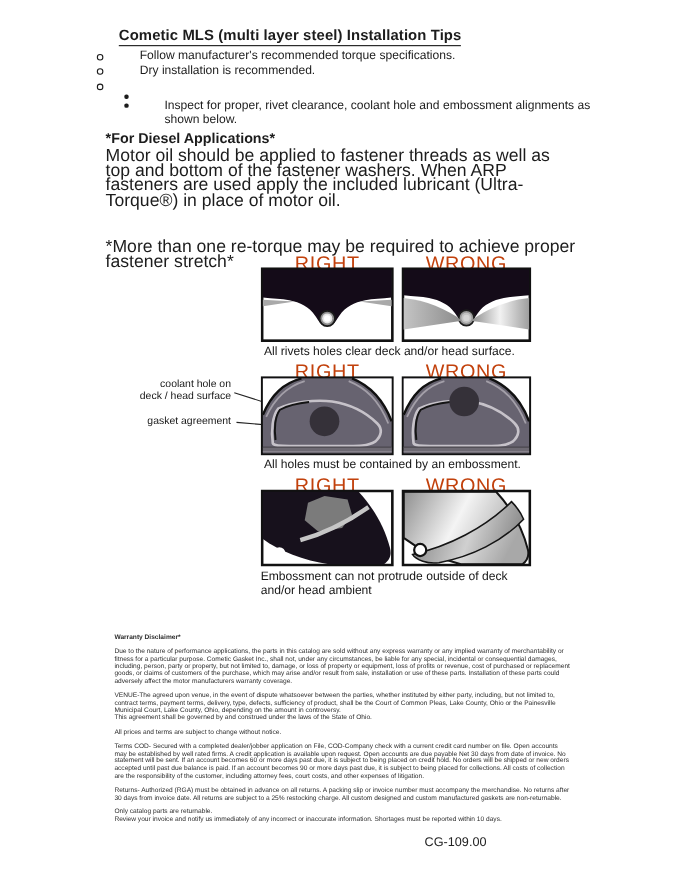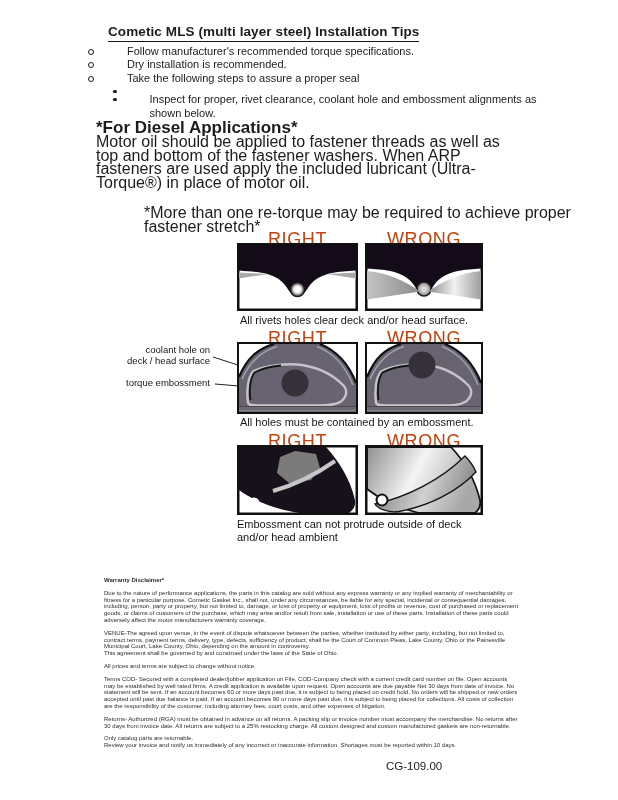--- a/index.html
+++ b/index.html
@@ -14,25 +14,25 @@
     left:96px;top:24px;font-size:13.5px;font-weight:bold;
     border-bottom:1.5px solid #161616;padding-bottom:2px;letter-spacing:.1px;margin-left:12px;
   }
   .bullets{left:88px;top:45px;width:470px;font-size:11px;line-height:13.4px;}
   .bullet{display:flex;align-items:flex-start;gap:28px;}
   .bullet .mk{flex:0 0 auto;width:4px;height:4px;border:1px solid #1c1c1c;border-radius:50%;
     margin:4px 5px 0 0;}
   .bullet.sub{margin-left:25px;}
   .bullet.sub .mk{background:#1c1c1c;width:3.5px;height:3.5px;border:none;margin-top:4.5px;}
 
-  .h2{left:96px;top:118px;font-size:17px;font-weight:bold;}
+  .h2{left:96px;top:118px;font-size:13px;font-weight:bold;}
   .para{left:96px;width:428px;font-size:16px;line-height:13.6px;}
   .p1{top:135px;}
   .p2{top:163px;}
-  .p3{top:206px;margin-left:48px;}
+  .p3{top:218px;}
 
   .dg-head{font-size:18px;letter-spacing:.6px;text-align:center;color:#c2410c;}
   .dg-cap{font-size:11px;color:#161616;}
   .panel{display:block;}
 
   .ann{font-size:9.5px;line-height:11px;text-align:right;color:#161616;width:122px;}
 
   .legal{left:104px;width:416px;font-size:6px;line-height:6.8px;color:#2d2d2d;}
   .legal-h{font-weight:bold;}
   .footer-code{left:386px;top:760px;font-size:11.5px;color:#222;}
@@ -48,21 +48,20 @@
     <div class="bullet">
         <span class="mk"></span>
         <span>Follow manufacturer's recommended torque specifications.</span>
       </div>
     <div class="bullet">
         <span class="mk"></span>
         <span>Dry installation is recommended.</span>
       </div>
     <div class="bullet">
         <span class="mk"></span>
-        <span>Take the following steps to assure a proper seal</span>
       </div>
     <div class="bullet sub">
         <span class="mk"></span>
       </div>
     <div class="bullet sub">
         <span class="mk"></span>
         <span>Inspect for proper, rivet clearance, coolant hole and embossment alignments as shown below.</span>
       </div>
   </div>
 
@@ -104,21 +103,21 @@
     <path d="M116,28 C96,30 77,38 63,48.5 L116,56.5 Z" fill="url(#g1wr)"></path>
   </svg>
 
   <div class="abs dg-cap" style="left:240px;top:314px;">All rivets holes clear deck and/or head surface.</div>
 
   <div class="abs dg-head" style="left:237px;top:328px;width:121px;">RIGHT</div>
   <div class="abs dg-head" style="left:365px;top:328px;width:118px;">WRONG</div>
 
   <div class="abs ann pre" style="left:88px;top:344px;">coolant hole on
 deck / head surface</div>
-  <div class="abs ann" style="left:88px;top:377px;">torque embossment</div>
+  <div class="abs ann" style="left:88px;top:377px;">gasket agreement</div>
 
   <svg class="abs" style="left:0;top:330px;pointer-events:none;" width="618" height="100" viewBox="0 0 618 100">
     <line x1="213" y1="27" x2="294" y2="53" stroke="#222222" stroke-width="1"></line>
     <line x1="215" y1="54" x2="263" y2="58" stroke="#222222" stroke-width="1"></line>
   </svg>
 
   <svg class="abs panel" style="left:237px;top:342px;" width="121" height="72" viewBox="0 0 121 72">
     <rect x="1.25" y="1.25" width="118.5" height="69.5" fill="#ffffff" stroke="#111111" stroke-width="2.5"></rect>
     <rect x="2" y="2" width="117" height="68" fill="#676370"></rect>
     <path d="M2,2 H37 C21,6.5 10,16 2,35 Z" fill="#ffffff"></path>

